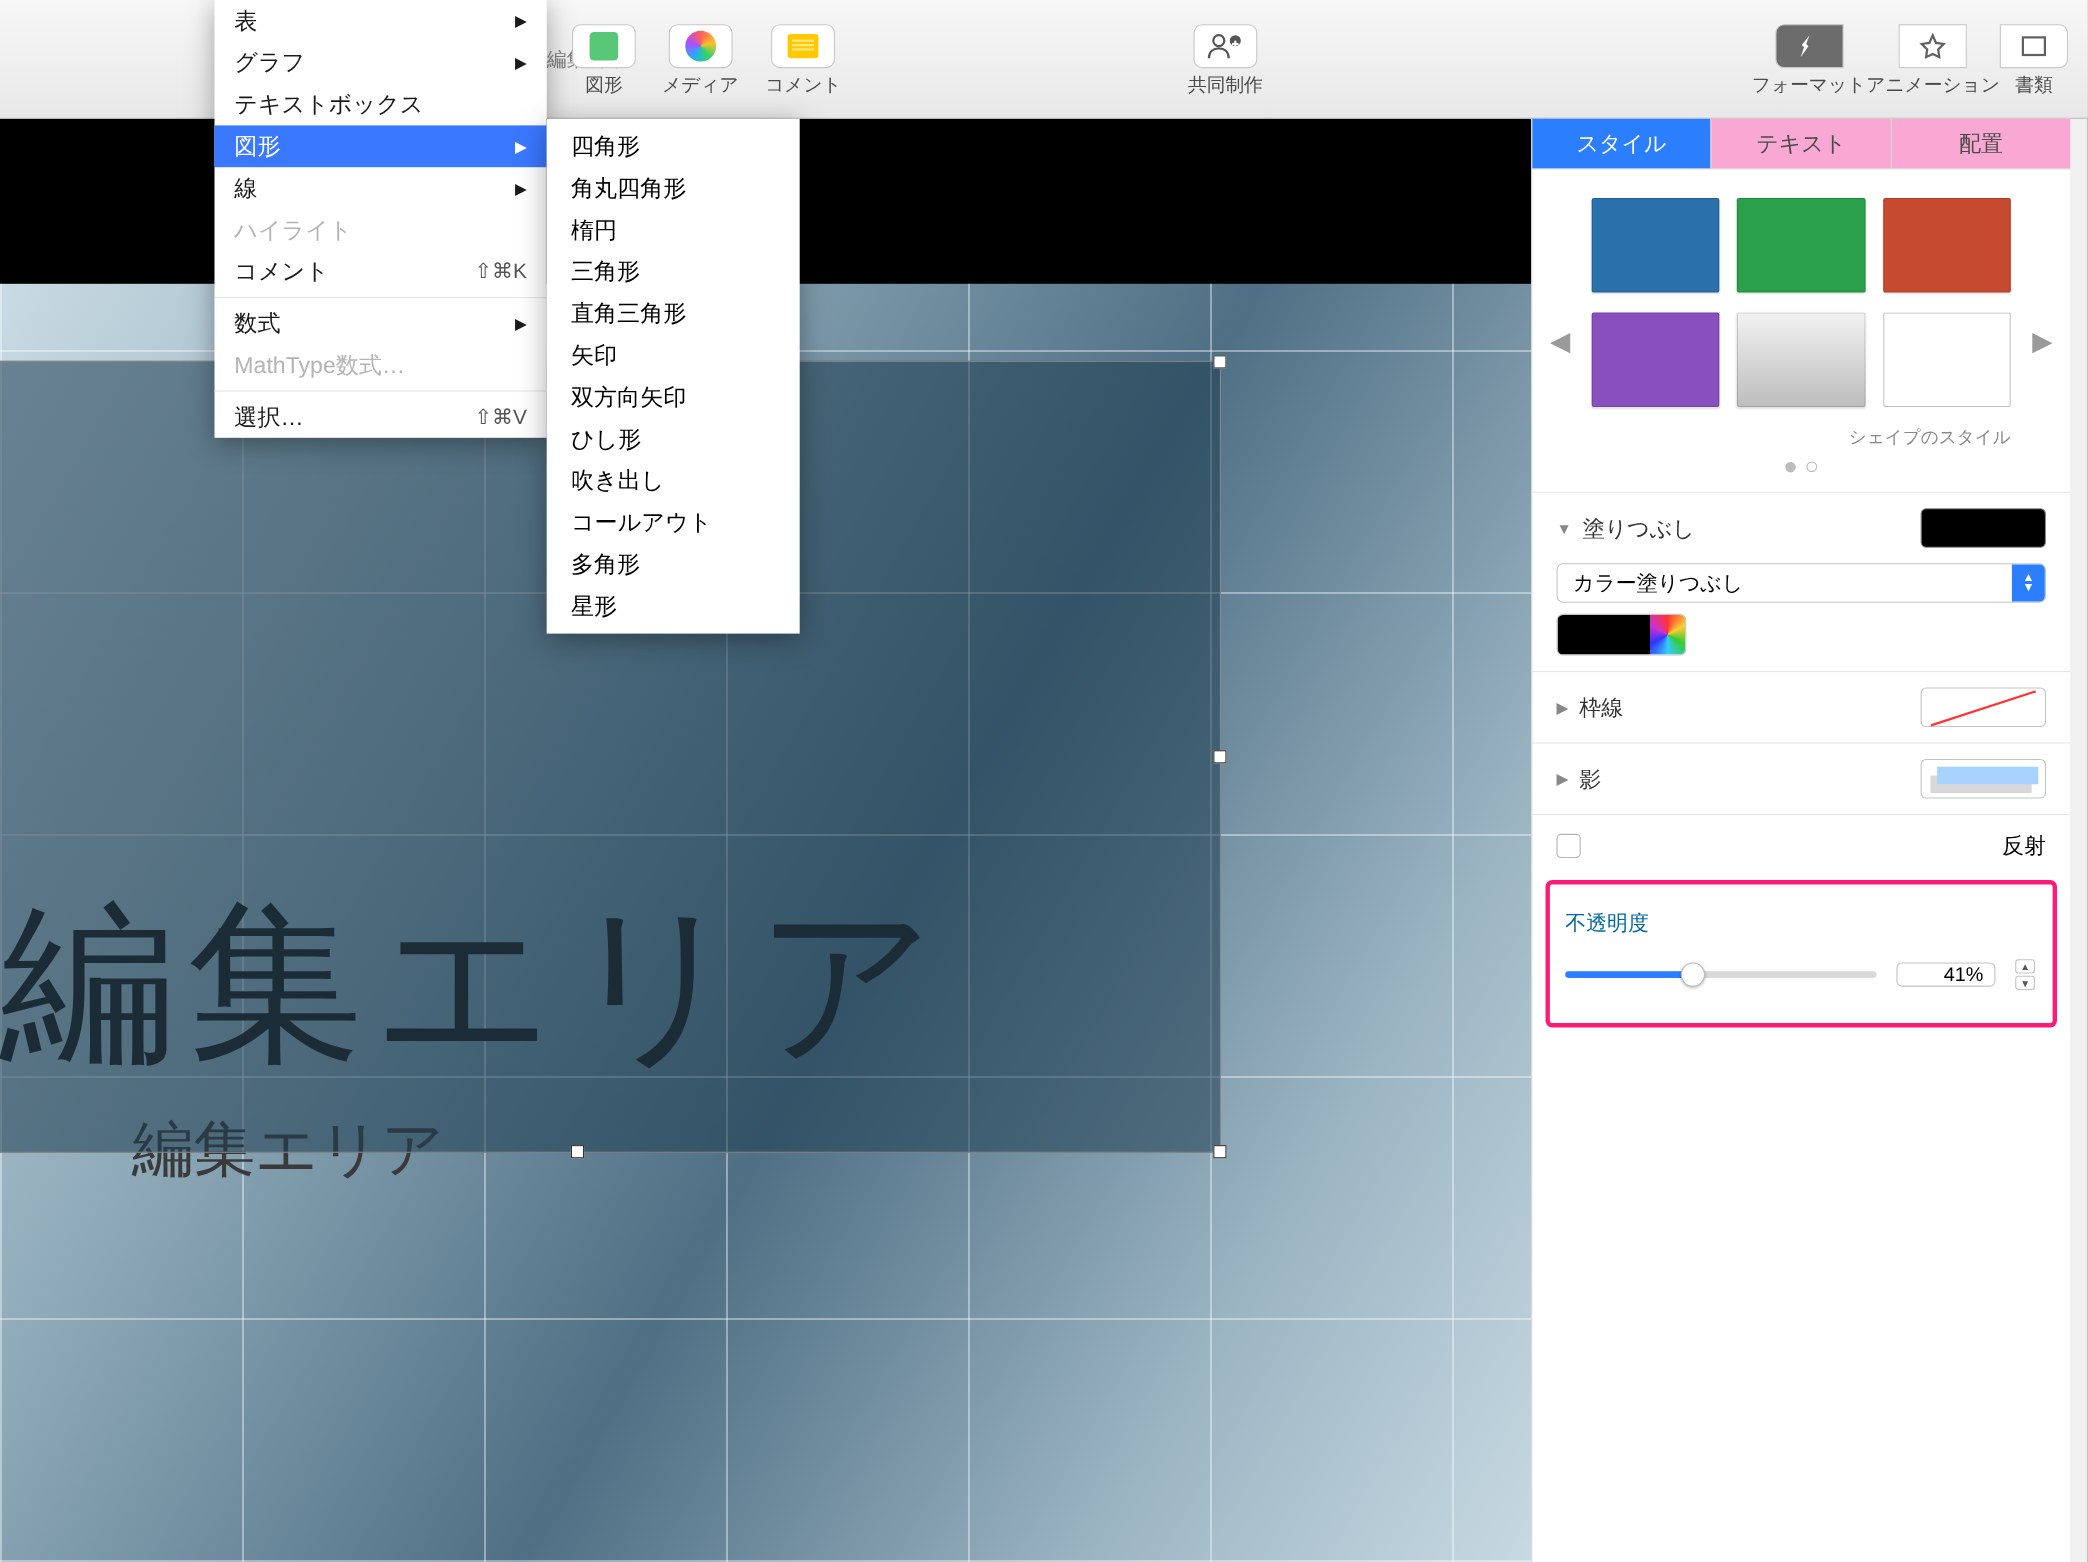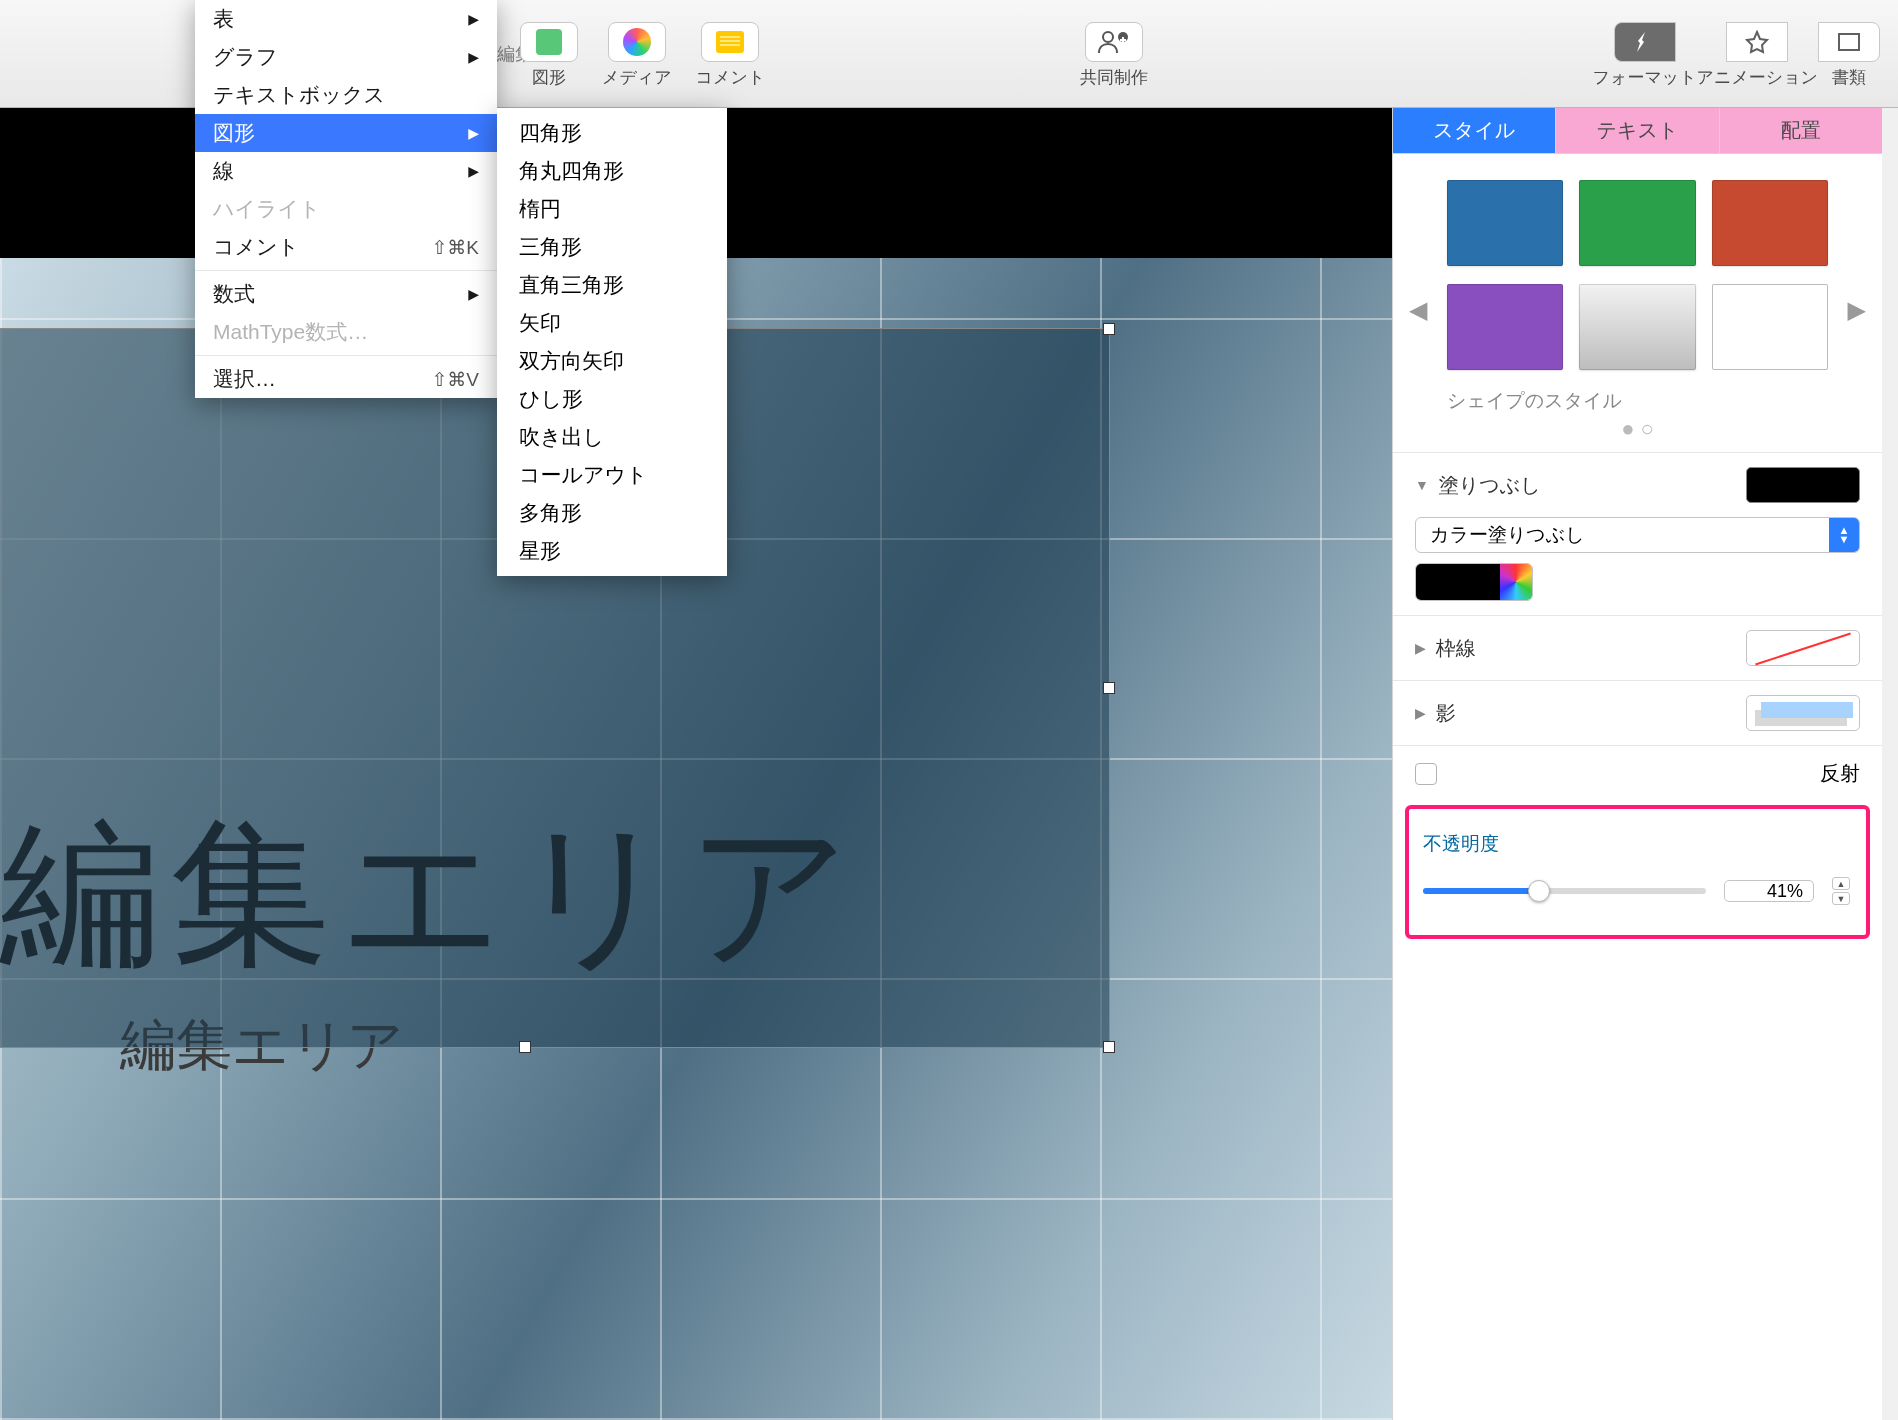--- a/index.html
+++ b/index.html
@@ -58,21 +58,21 @@
 .tab { flex: 1; display: flex; align-items: center; justify-content: center; font-size: 20px; color: #4a4a4a; background: #f9a8d4; border-left: 1px solid #d4d4d4; }
 .tab:first-child { border-left: none; }
 .tab.active { background: #2b7fff; color: #fff; }
 
 .style-picker { position: relative; padding: 26px 54px 10px; }
 .swatch-row { display: flex; gap: 16px; margin-bottom: 18px; }
 .swatch { width: 118px; height: 86px; border-radius: 2px; box-shadow: inset 0 0 0 1px rgba(0,0,0,.15), 0 1px 2px rgba(0,0,0,.12); }
 .nav-arrow { position: absolute; top: 142px; font-size: 24px; color: #9a9a9a; }
 .nav-arrow.left { left: 16px; }
 .nav-arrow.right { right: 16px; }
-.picker-title { text-align: left; font-size: 19px; color: #888; margin-top: 12px; }
+.picker-title { text-align: right; font-size: 16px; color: #888; margin-top: 12px; }
 .dots { text-align: center; color: #bbb; font-size: 22px; margin-top: 2px; }
 
 .section { border-top: 1px solid #e6e6e6; padding: 14px 22px; }
 .sec-row { display: flex; align-items: center; justify-content: space-between; }
 .disclosure { display: flex; align-items: center; gap: 10px; font-size: 20px; color: #333; }
 .tri { font-size: 14px; color: #888; }
 .fill-sw { width: 114px; height: 36px; background: #000; border: 1px solid #888; border-radius: 5px; }
 .fill-select { display: flex; margin: 14px 0 10px; height: 36px; border: 1px solid #c4c4c4; border-radius: 6px; overflow: hidden; }
 .fill-select .txt { flex: 1; display: flex; align-items: center; padding: 0 14px; font-size: 19px; }
 .fill-select .cap { width: 30px; background: #2b7fff; color: #fff; display: flex; flex-direction: column; align-items: center; justify-content: center; font-size: 11px; line-height: 9px; }

